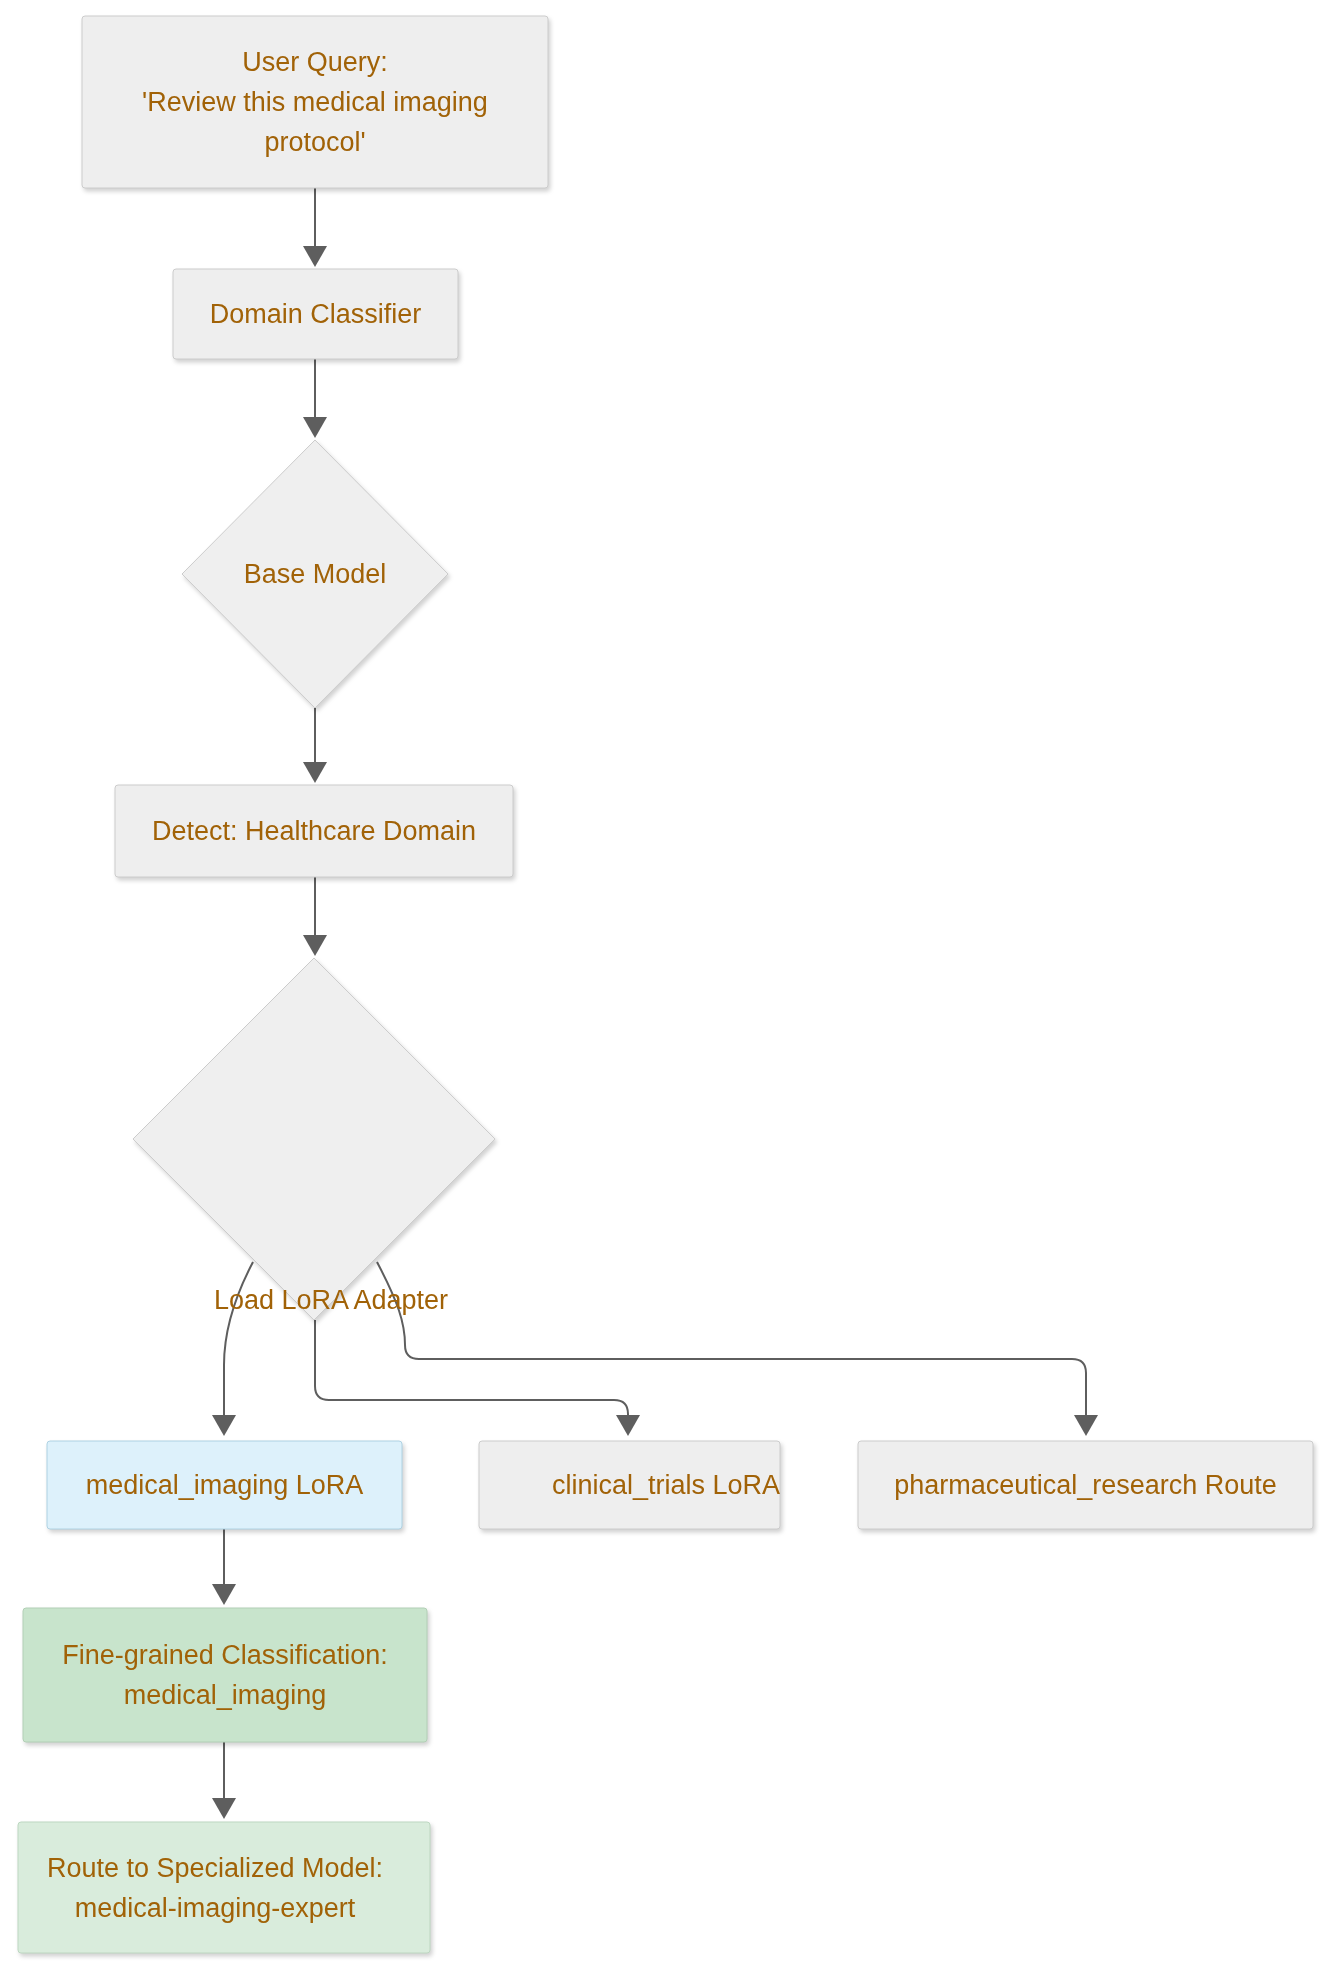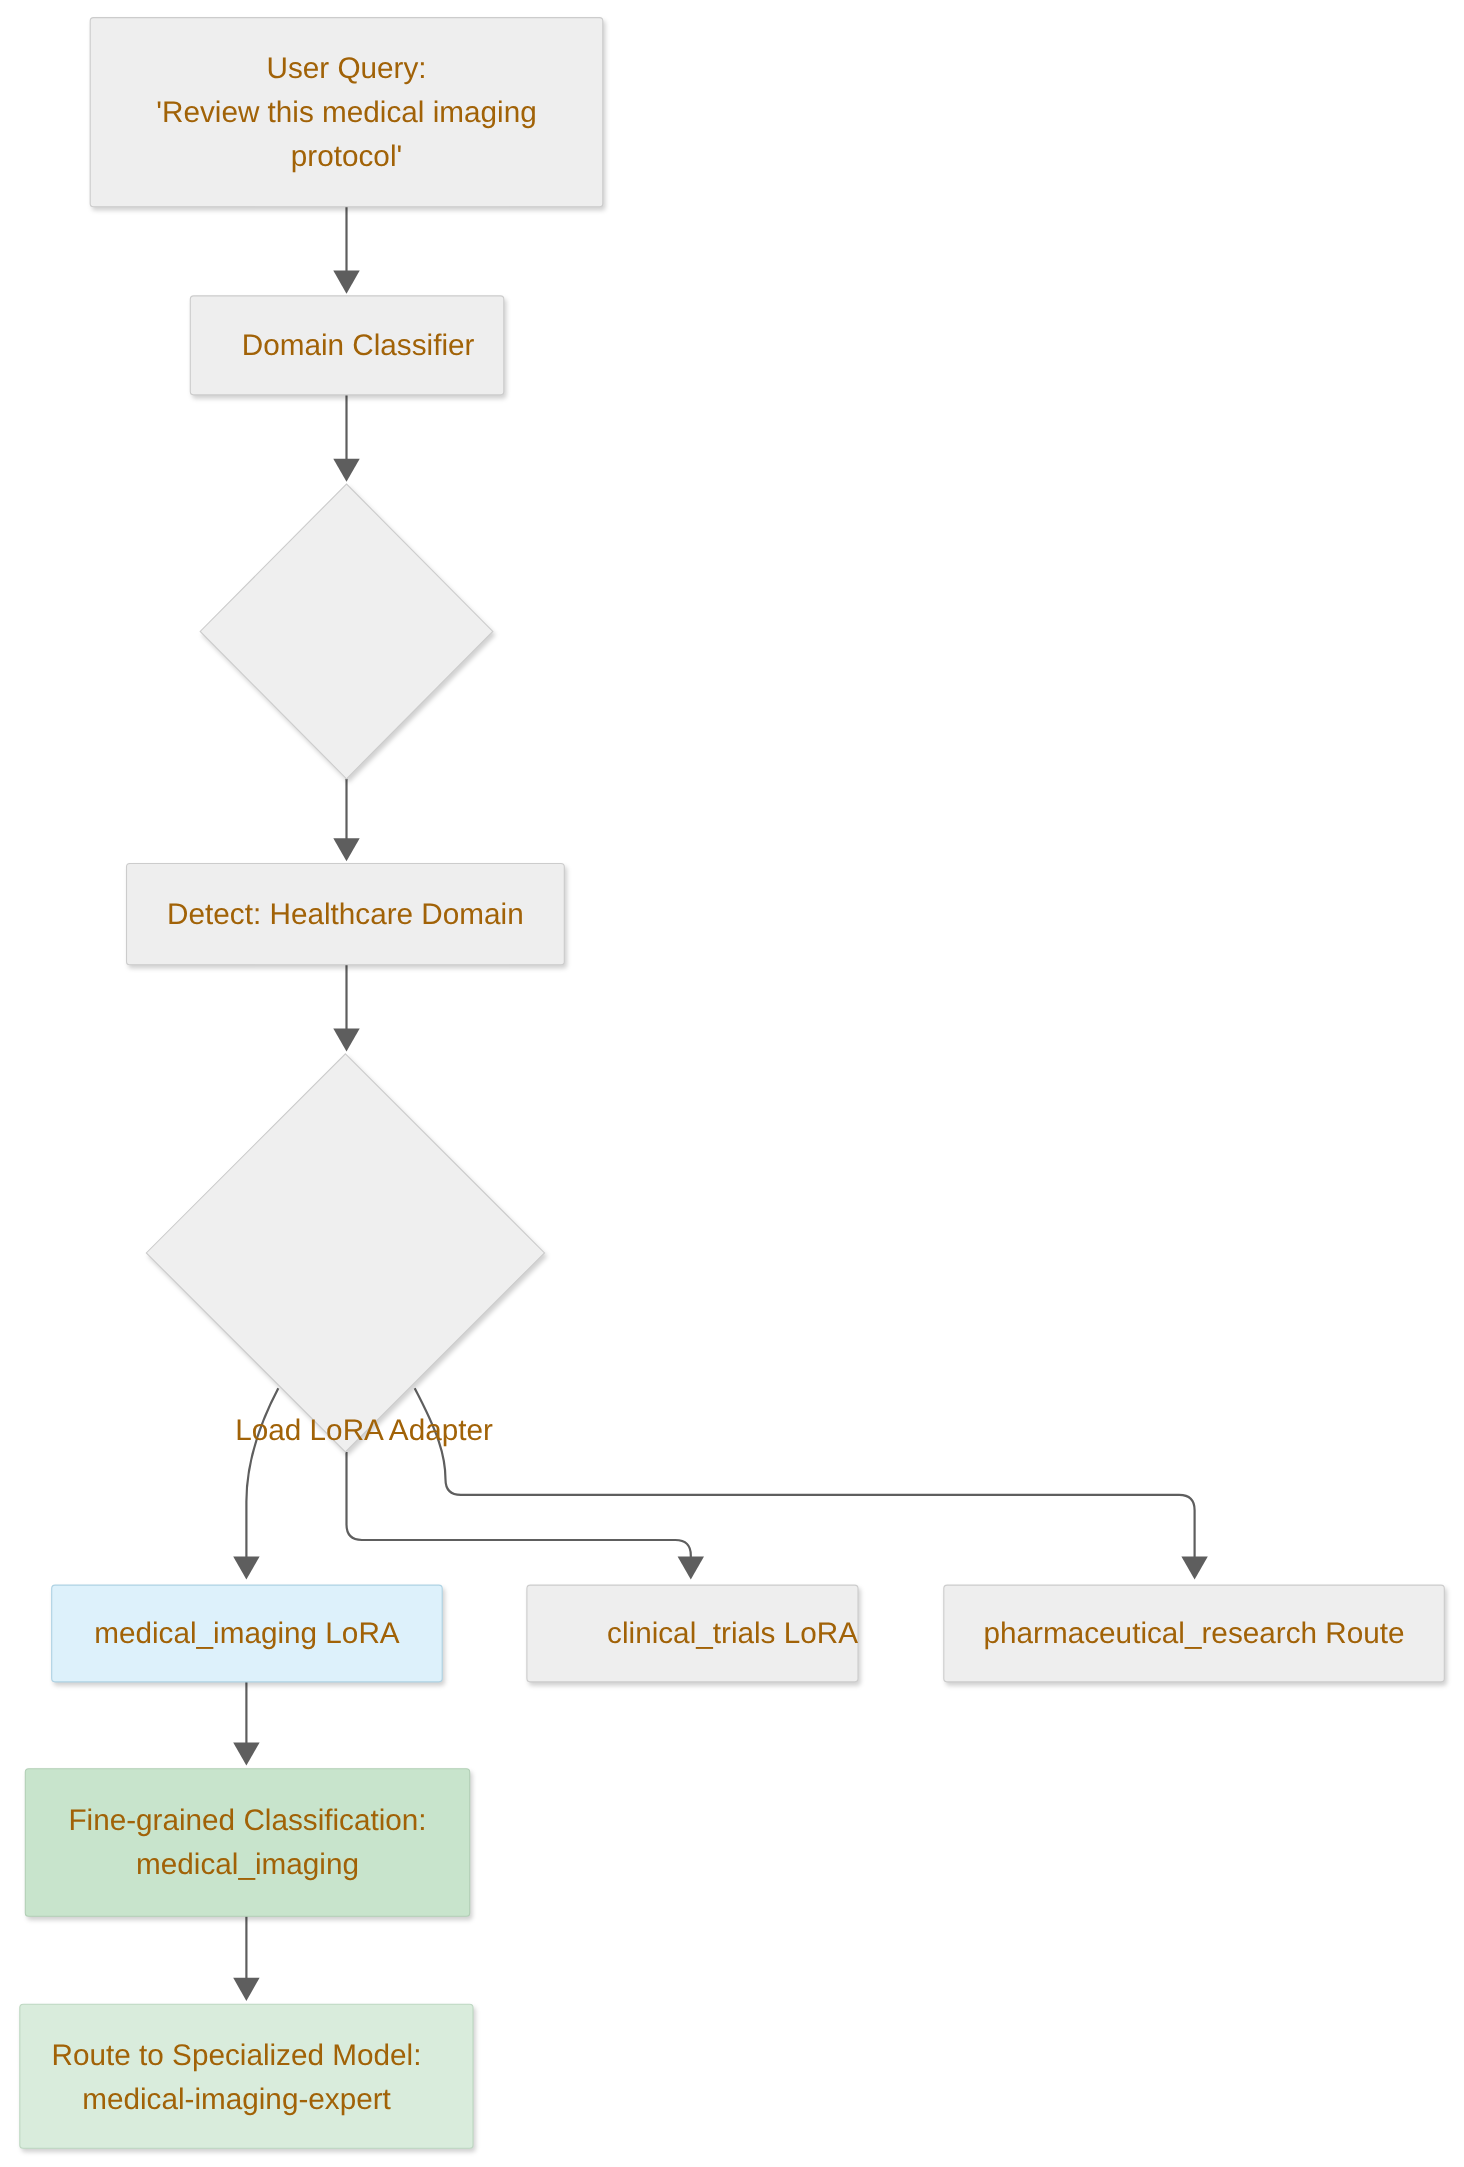--- a/index.html
+++ b/index.html
@@ -93,24 +93,27 @@
     <rect class="node-shape" x="23" y="1608" width="404" height="134" rx="3" fill="#c8e4cc" stroke="#b2cfb6"></rect>
     <rect class="node-shape" x="18" y="1822" width="412" height="131" rx="3" fill="#d9ecdc" stroke="#bdd7c1"></rect>
   </svg>
 
   <div class="label" style="left:82px;top:16px;width:466px;height:172px;">
     <div>User Query:</div>
     <div>'Review this medical imaging</div>
     <div>protocol'</div>
   </div>
 
-  <div class="label" style="left:183px;top:269px;width:285px;height:90px;text-align:center;">
+  <div class="label" style="left:173px;top:269px;width:285px;height:90px;text-align:center;">
     <div>Domain Classifier</div>
   </div>
 
+  <div class="label" style="left:182px;top:440px;width:266px;height:268px;">
+    <div>Base Model</div>
+  </div>
 
   <div class="label" style="left:115px;top:785px;width:398px;height:92px;">
     <div>Detect: Healthcare Domain</div>
   </div>
 
   <div class="label" style="left:150px;top:958px;width:362px;height:362px;justify-content:flex-end;">
     <div>Load LoRA Adapter</div>
   </div>
 
   <div class="label" style="left:47px;top:1441px;width:355px;height:88px;text-align:center;">

